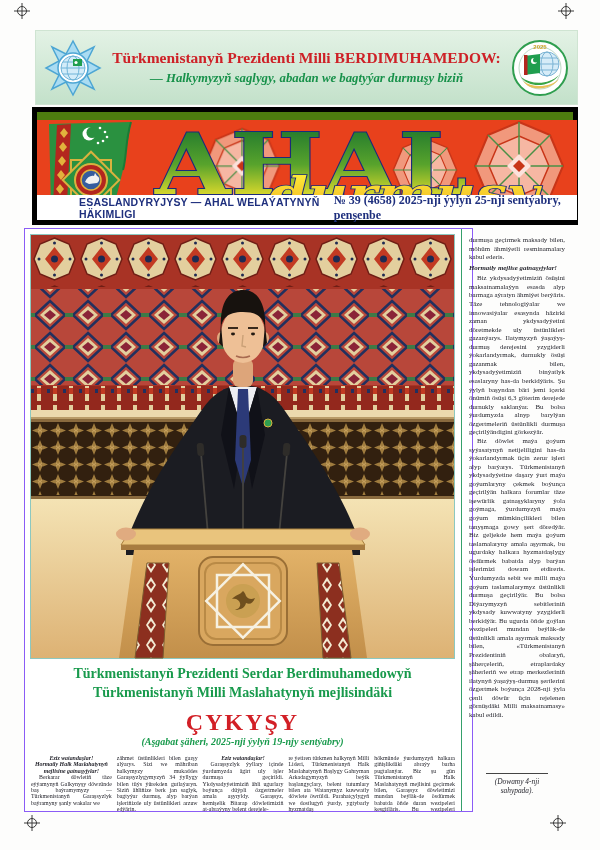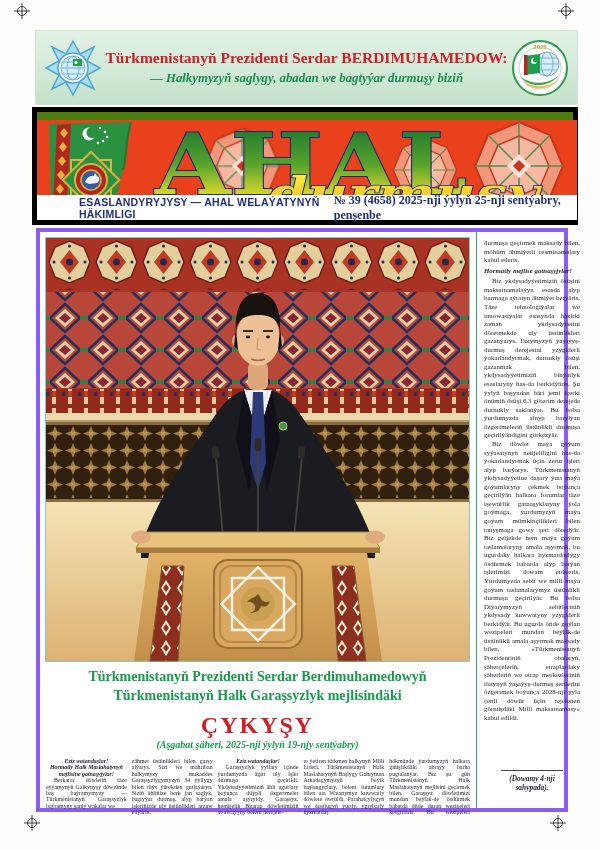--- a/index.html
+++ b/index.html
@@ -23,22 +23,22 @@
   .masthead{position:absolute;left:32px;top:107px;width:546px;height:118px;
             border:5px solid #000000;box-sizing:border-box;background:#4d7c0f;}
   .masthead-strip{position:absolute;left:0;bottom:0;width:540px;height:25px;background:#ffffff;
             display:flex;align-items:center;justify-content:flex-end;
             padding:0 8px 0 42px;box-sizing:border-box;}
   .strip-founder{font-family:"Liberation Sans","DejaVu Sans",sans-serif;
             font-weight:bold;font-size:10.5px;color:#1e2f7d;letter-spacing:.2px;}
   .strip-issue{font-weight:bold;font-size:12px;color:#1e2f7d;}
 
   
-  .content{position:absolute;left:36px;top:228px;width:532px;height:584px;
-           border:4px solid #8b5cf6;box-sizing:border-box;background:#ffffff;}
+  .content{position:absolute;left:24px;top:228px;width:449px;height:584px;
+           border:1px solid #8b5cf6;box-sizing:border-box;background:#ffffff;}
   .photo{position:absolute;left:5px;top:5px;width:425px;height:425px;
          border:1px solid #8cc8c0;box-sizing:border-box;background:#a83325;}
 
   .headline{position:absolute;left:5px;top:436px;width:425px;text-align:center;}
   .headline-line{color:#189a4c;font-weight:bold;font-size:14px;line-height:1.35;}
   .headline-title{color:#d21f26;font-weight:bold;font-size:24px;letter-spacing:2px;margin-top:6px;}
   .headline-dateline{color:#189a4c;font-weight:bold;font-style:italic;font-size:10px;margin-top:0;}
 
   
   .speech-cols{position:absolute;left:6px;top:526px;width:424px;height:57px;overflow:hidden;
@@ -49,21 +49,21 @@
   .blk.p{text-indent:8px;}
 
   
   .right-rail{position:absolute;left:436px;top:0;bottom:0;width:109px;
               border-left:1px solid #35a06b;box-sizing:border-box;
               padding:7px 5px 8px 7px;display:flex;flex-direction:column;
               font-size:6.9px;line-height:1.24;overflow:hidden;}
   .right-rail .blk{text-align:justify;}
   .right-rail .blk.head{margin:2px 0;}
   .rail-spacer{flex:1;}
-  .dowamy{font-weight:bold;font-style:italic;text-align:center;font-size:7.4px;
+  .dowamy{font-weight:normal;font-style:italic;text-align:center;font-size:7.4px;
           border-top:1px solid #444;width:62px;margin:5px auto 8px;padding-top:3px;line-height:1.25;}
 </style>
 </head>
 <body>
 
 <div class="page">
 
   <svg class="mark" style="left:14px;top:3px;" viewBox="0 0 16 16">
       <circle cx="8" cy="8" r="4.5" fill="none" stroke="#3a3a3a"></circle>
       <path d="M8,0V16M0,8H16" stroke="#3a3a3a" stroke-width="1" fill="none"></path>
@@ -85,21 +85,21 @@
     <svg width="58" height="58" viewBox="0 0 58 58">
       <polygon points="29,2 36,15 50,8 43,22 56,29 43,36 50,50 36,43 29,56 22,43 8,50 15,36 2,29 15,22 8,8 22,15" fill="#aadcf2" stroke="#4da6d4" stroke-width="1.5"></polygon>
       <circle cx="29" cy="29" r="15" fill="#ffffff" stroke="#4da6d4" stroke-width="1.5"></circle>
       <circle cx="29" cy="29" r="12" fill="#d3ecf9" stroke="#6fb4d8"></circle>
       <ellipse cx="29" cy="29" rx="6" ry="12" fill="none" stroke="#6fb4d8"></ellipse>
       <path d="M17,29h24M19,23h20M19,35h20" stroke="#6fb4d8" stroke-width="1" fill="none"></path>
       <rect x="29" y="20" width="9" height="7" fill="#1f9e4f"></rect>
       <circle cx="32" cy="23.5" r="1.6" fill="#ffffff"></circle>
     </svg>
     <div class="banner-center">
-      <div class="banner-title">Türkmenistanyň Prezidenti Serdar BERDIMUHAMEDOW:</div>
+      <div class="banner-title">Türkmenistanyň Prezidenti Milli BERDIMUHAMEDOW:</div>
       <div class="banner-quote">— Halkymyzyň saglygy, abadan we bagtyýar durmuşy biziň</div>
     </div>
     <svg width="58" height="58" viewBox="0 0 58 58">
       <circle cx="29" cy="29" r="27" fill="#ffffff" stroke="#2f9e4f" stroke-width="2"></circle>
       <circle cx="29" cy="29" r="21" fill="#ffffff" stroke="#bcd8c4" stroke-width="1"></circle>
       <text x="29" y="9.5" font-size="6" font-weight="bold" fill="#c9a227" text-anchor="middle" font-family="'Liberation Sans',sans-serif">2025</text>
       <circle cx="36" cy="25" r="12" fill="#d6ecf8" stroke="#7ab3d4"></circle>
       <ellipse cx="36" cy="25" rx="6" ry="12" fill="none" stroke="#7ab3d4"></ellipse>
       <path d="M24,25h24M26,19h20M26,31h20" stroke="#7ab3d4" stroke-width="1" fill="none"></path>
       <polygon points="13,17 29,15 29,34 13,36" fill="#1f9e4f"></polygon>
@@ -286,21 +286,21 @@
             <path d="M0,-10 C-3,-6 -8,-6 -11,-2 C-7,-3 -4,-1 -3,2 C-2,6 -5,8 -8,9 C-3,9 2,7 3,2 C7,4 10,2 12,-3 C8,-1 5,-2 3,-5 C2,-8 1,-9 0,-10 Z" fill="#6f4f1e"></path>
           </g>
           <ellipse cx="95" cy="299" rx="10" ry="6.5" fill="#e0ab80"></ellipse>
           <ellipse cx="329" cy="299" rx="10" ry="6.5" fill="#e0ab80"></ellipse>
         </g>
       </svg>
     </div>
 
     <div class="headline">
       <div class="headline-line">Türkmenistanyň Prezidenti Serdar Berdimuhamedowyň</div>
-      <div class="headline-line">Türkmenistanyň Halk Garaşsyzlyk mejlisindäki</div>
+      <div class="headline-line">Türkmenistanyň Milli Maslahatynyň mejlisindäki</div>
       <div class="headline-title">ÇYKYŞY</div>
       <div class="headline-dateline">(Aşgabat şäheri, 2025-nji ýylyň 19-njy sentýabry)</div>
     </div>
 
     <div class="speech-cols">
         <div class="col">
           <div class="blk head">Eziz watandaşlar!</div>
           <div class="blk head">Hormatly Halk Maslahatynyň mejlisine gatnaşyjylar!</div>
           <div class="blk p">Berkarar döwletiň täze eýýamynyň Galkynyşy döwründe baş baýramymyzy — Türkmenistanyň Garaşsyzlyk baýramyny şanly wakalar we</div>
         </div>

